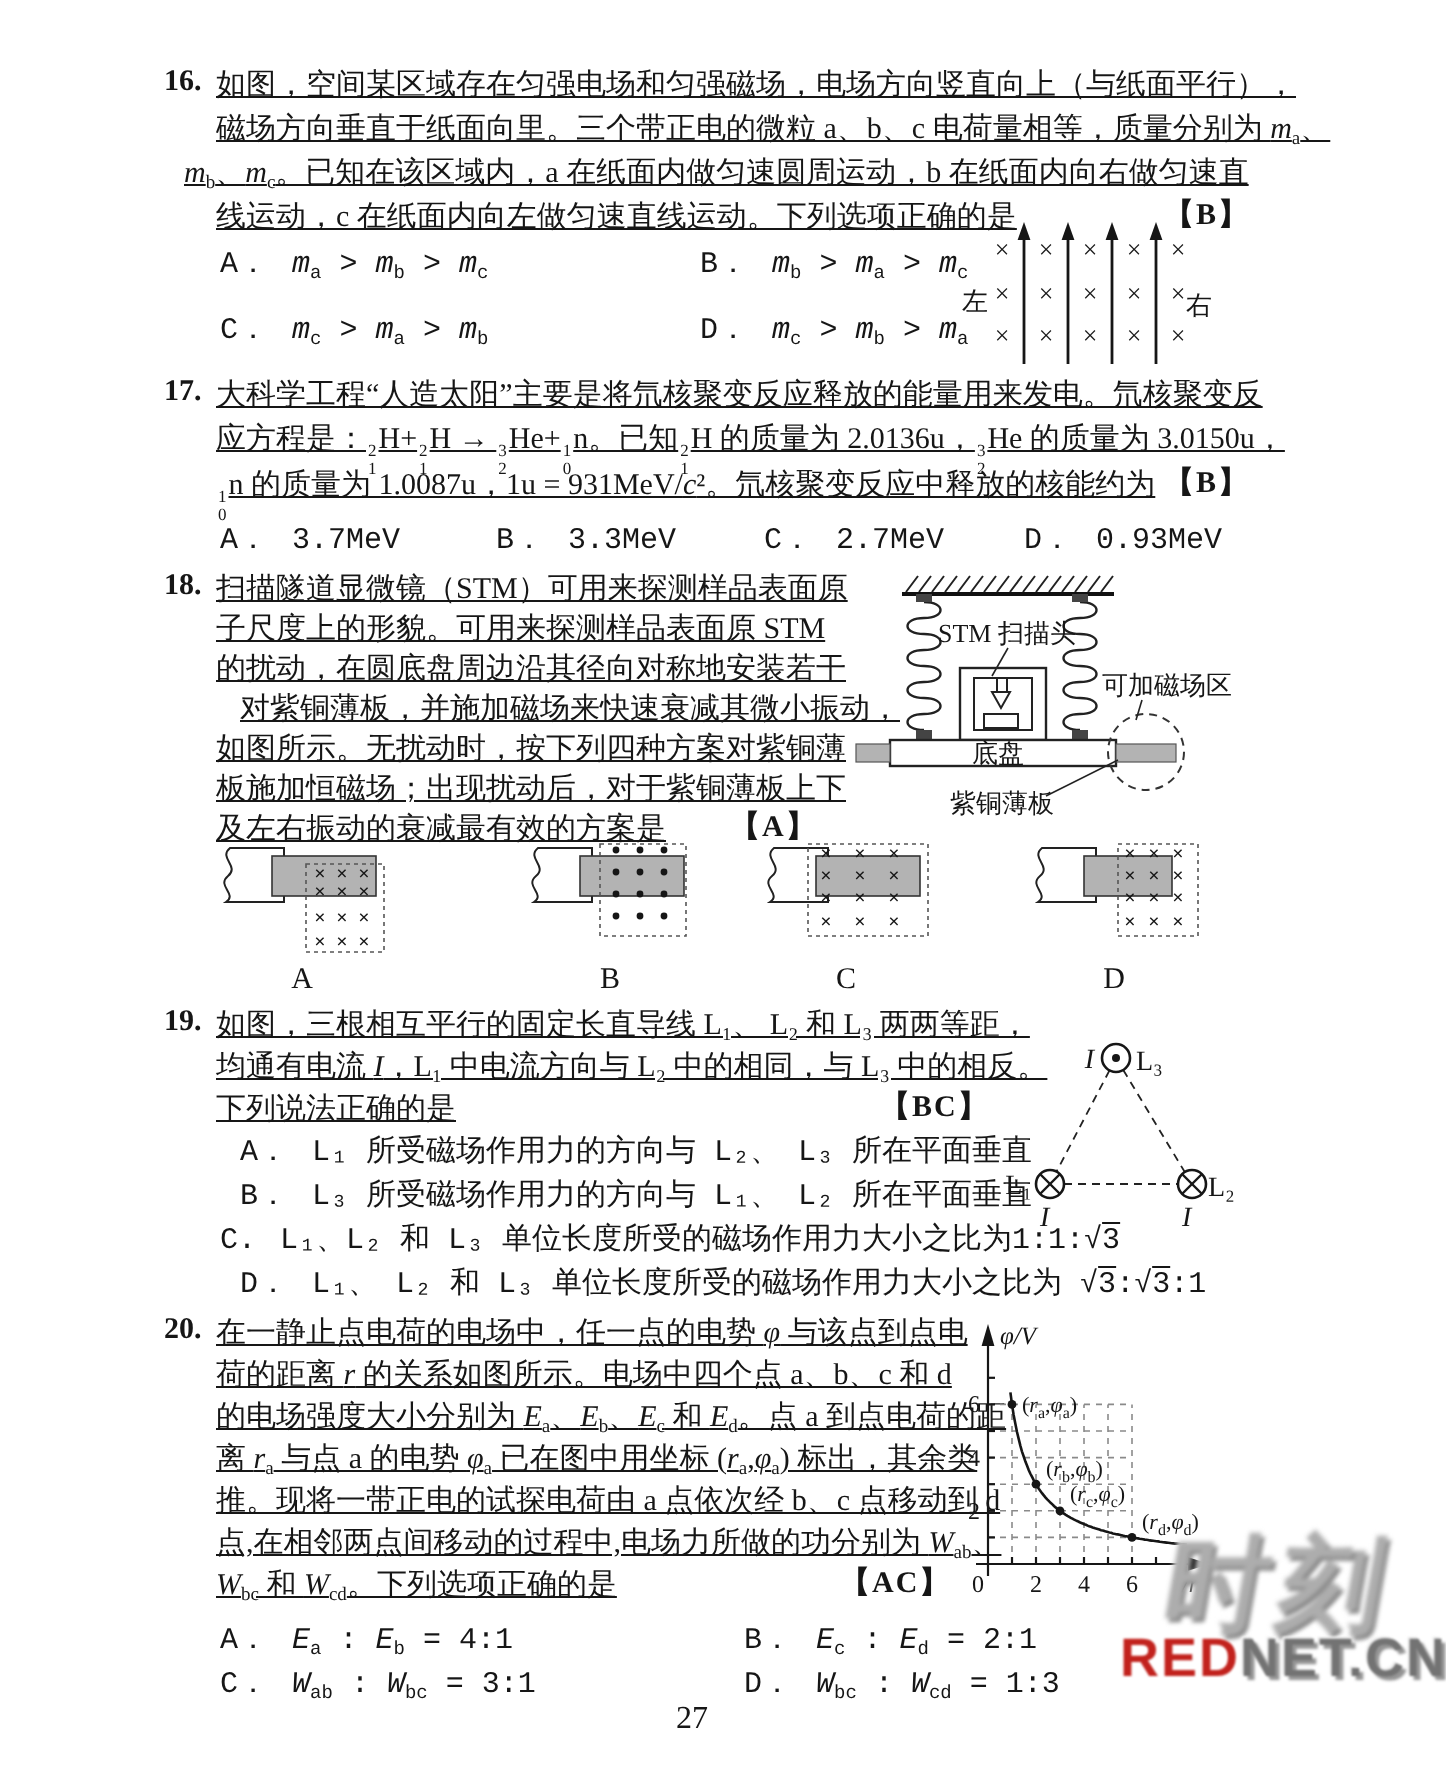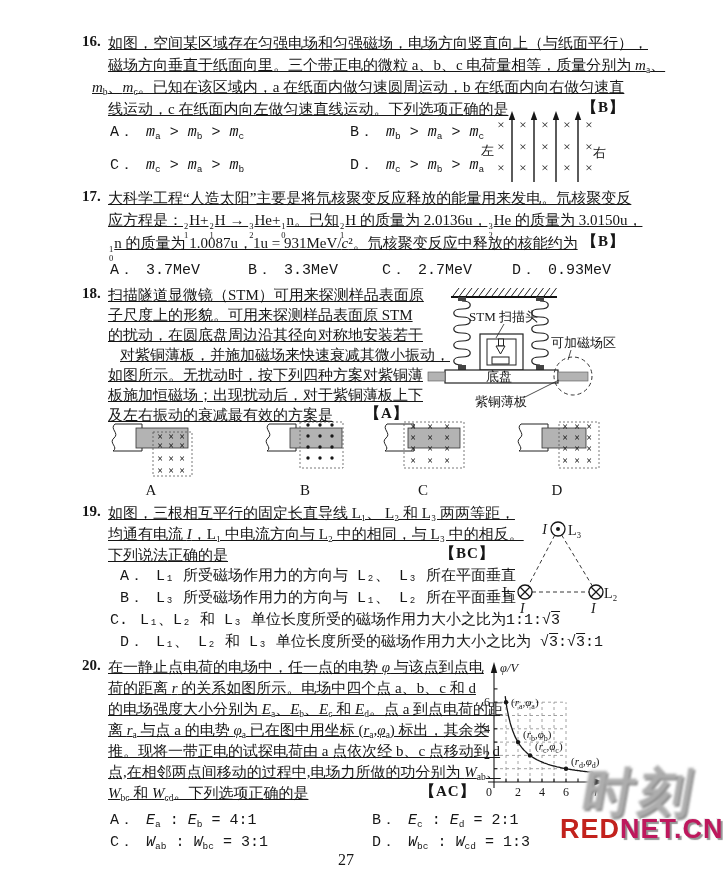--- a/index.html
+++ b/index.html
@@ -27,21 +27,21 @@
   .optgrp{position:absolute;width:110px;text-align:center;}
   .optgrp svg{position:static;display:block;}
   .optletter{font-size:15px;margin-top:2px;}
   #pageno{position:absolute;left:338px;top:851px;font-size:16px;}
   #wm-logo{position:absolute;left:583px;top:758px;font-size:52px;font-weight:bold;color:#adadad;
      letter-spacing:5px;transform:skewX(-10deg);text-shadow:2px 2px 0 #8c8c8c,-1px -1px 0 #e8e8e8;
      filter:blur(1.1px);font-family:"Liberation Sans",sans-serif;}
   #wm-site{position:absolute;left:560px;top:814px;font-size:27px;font-weight:bold;
      font-family:"Liberation Sans",sans-serif;letter-spacing:1px;filter:blur(.4px);}
   #wm-site .red{color:#c2221d;}
-  #wm-site .gray{color:#be185d;text-shadow:2px 2px 1px #949494,-1px -1px 0 #eee;}
+  #wm-site .gray{color:#737373;text-shadow:2px 2px 1px #949494,-1px -1px 0 #eee;}
 </style>
 </head>
 <body>
 
 <div class="qnum" style="left:82px;top:33px">16.</div>
 <div class="tl" style="left:108px;top:33px">如图，空间某区域存在匀强电场和匀强磁场，电场方向竖直向上（与纸面平行），</div>
 <div class="tl" style="left:108px;top:55px">磁场方向垂直于纸面向里。三个带正电的微粒 a、b、c 电荷量相等，质量分别为 <i>m</i><sub>a</sub>、</div>
 <div class="tl" style="left:92px;top:77px"><i>m</i><sub>b</sub>、<i>m</i><sub>c</sub>。已知在该区域内，a 在纸面内做匀速圆周运动，b 在纸面内向右做匀速直</div>
 <div class="tl" style="left:108px;top:99px">线运动，c 在纸面内向左做匀速直线运动。下列选项正确的是</div>
 <div class="ans" style="left:582px;top:98px">【B】</div>

